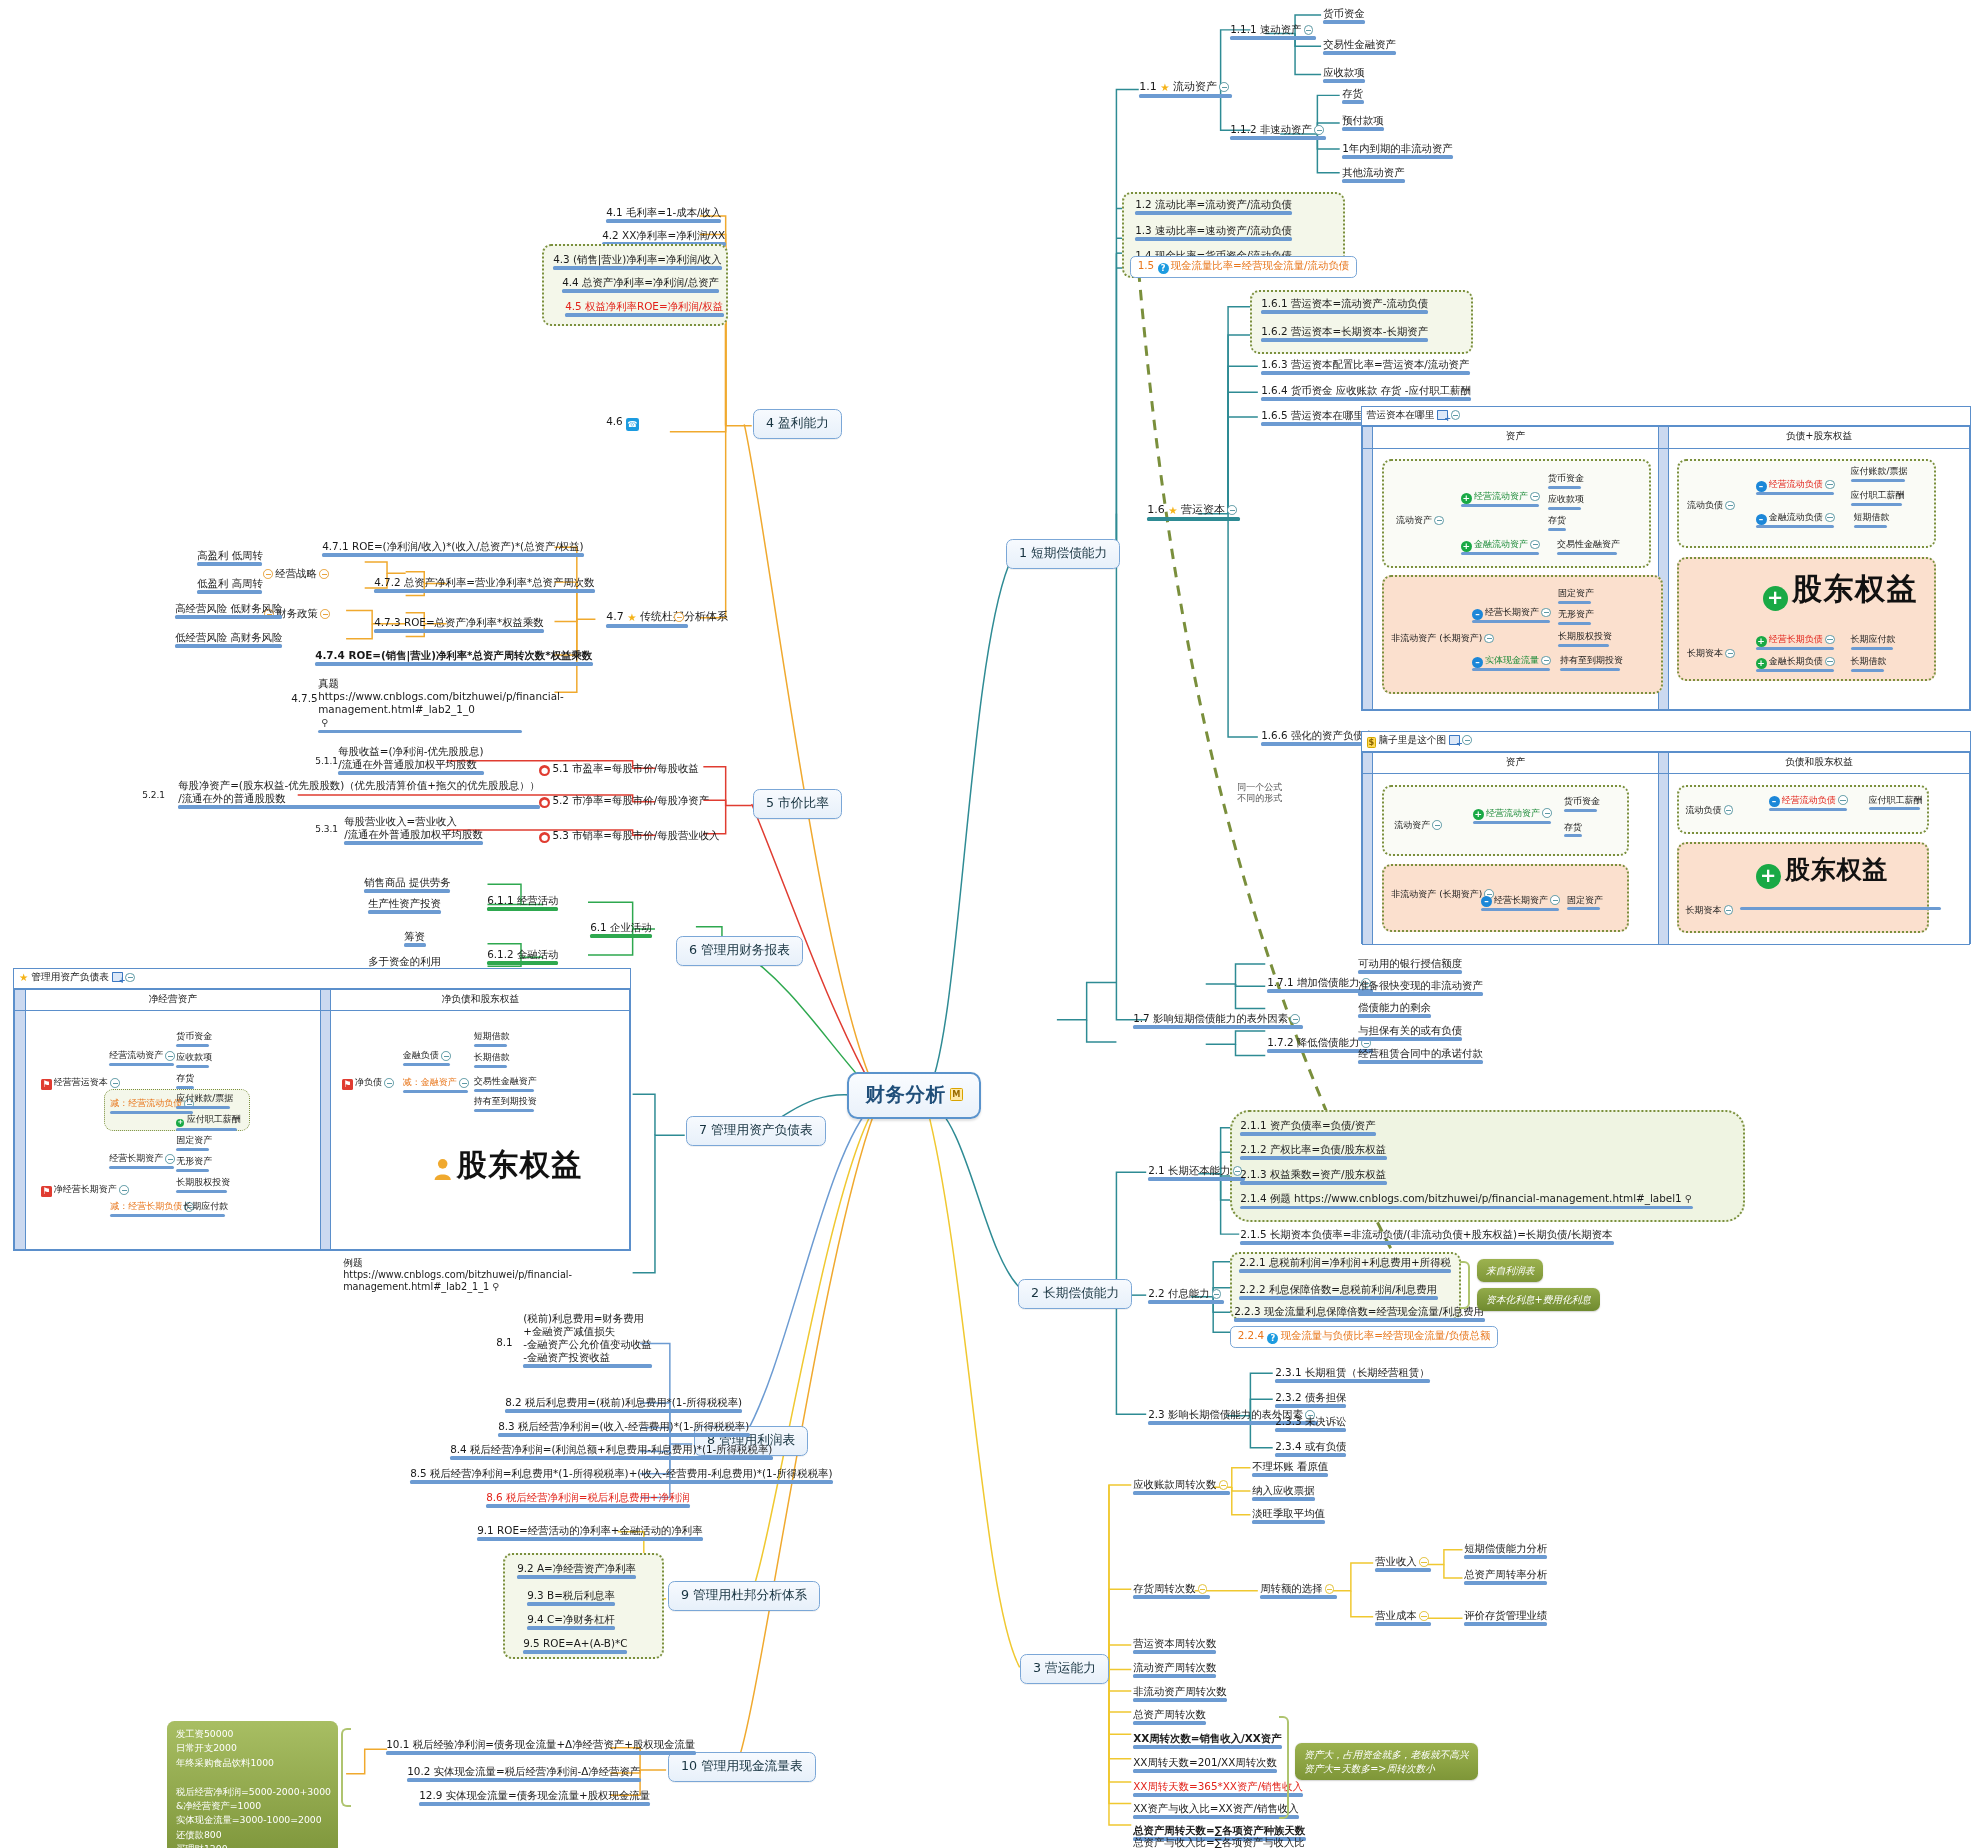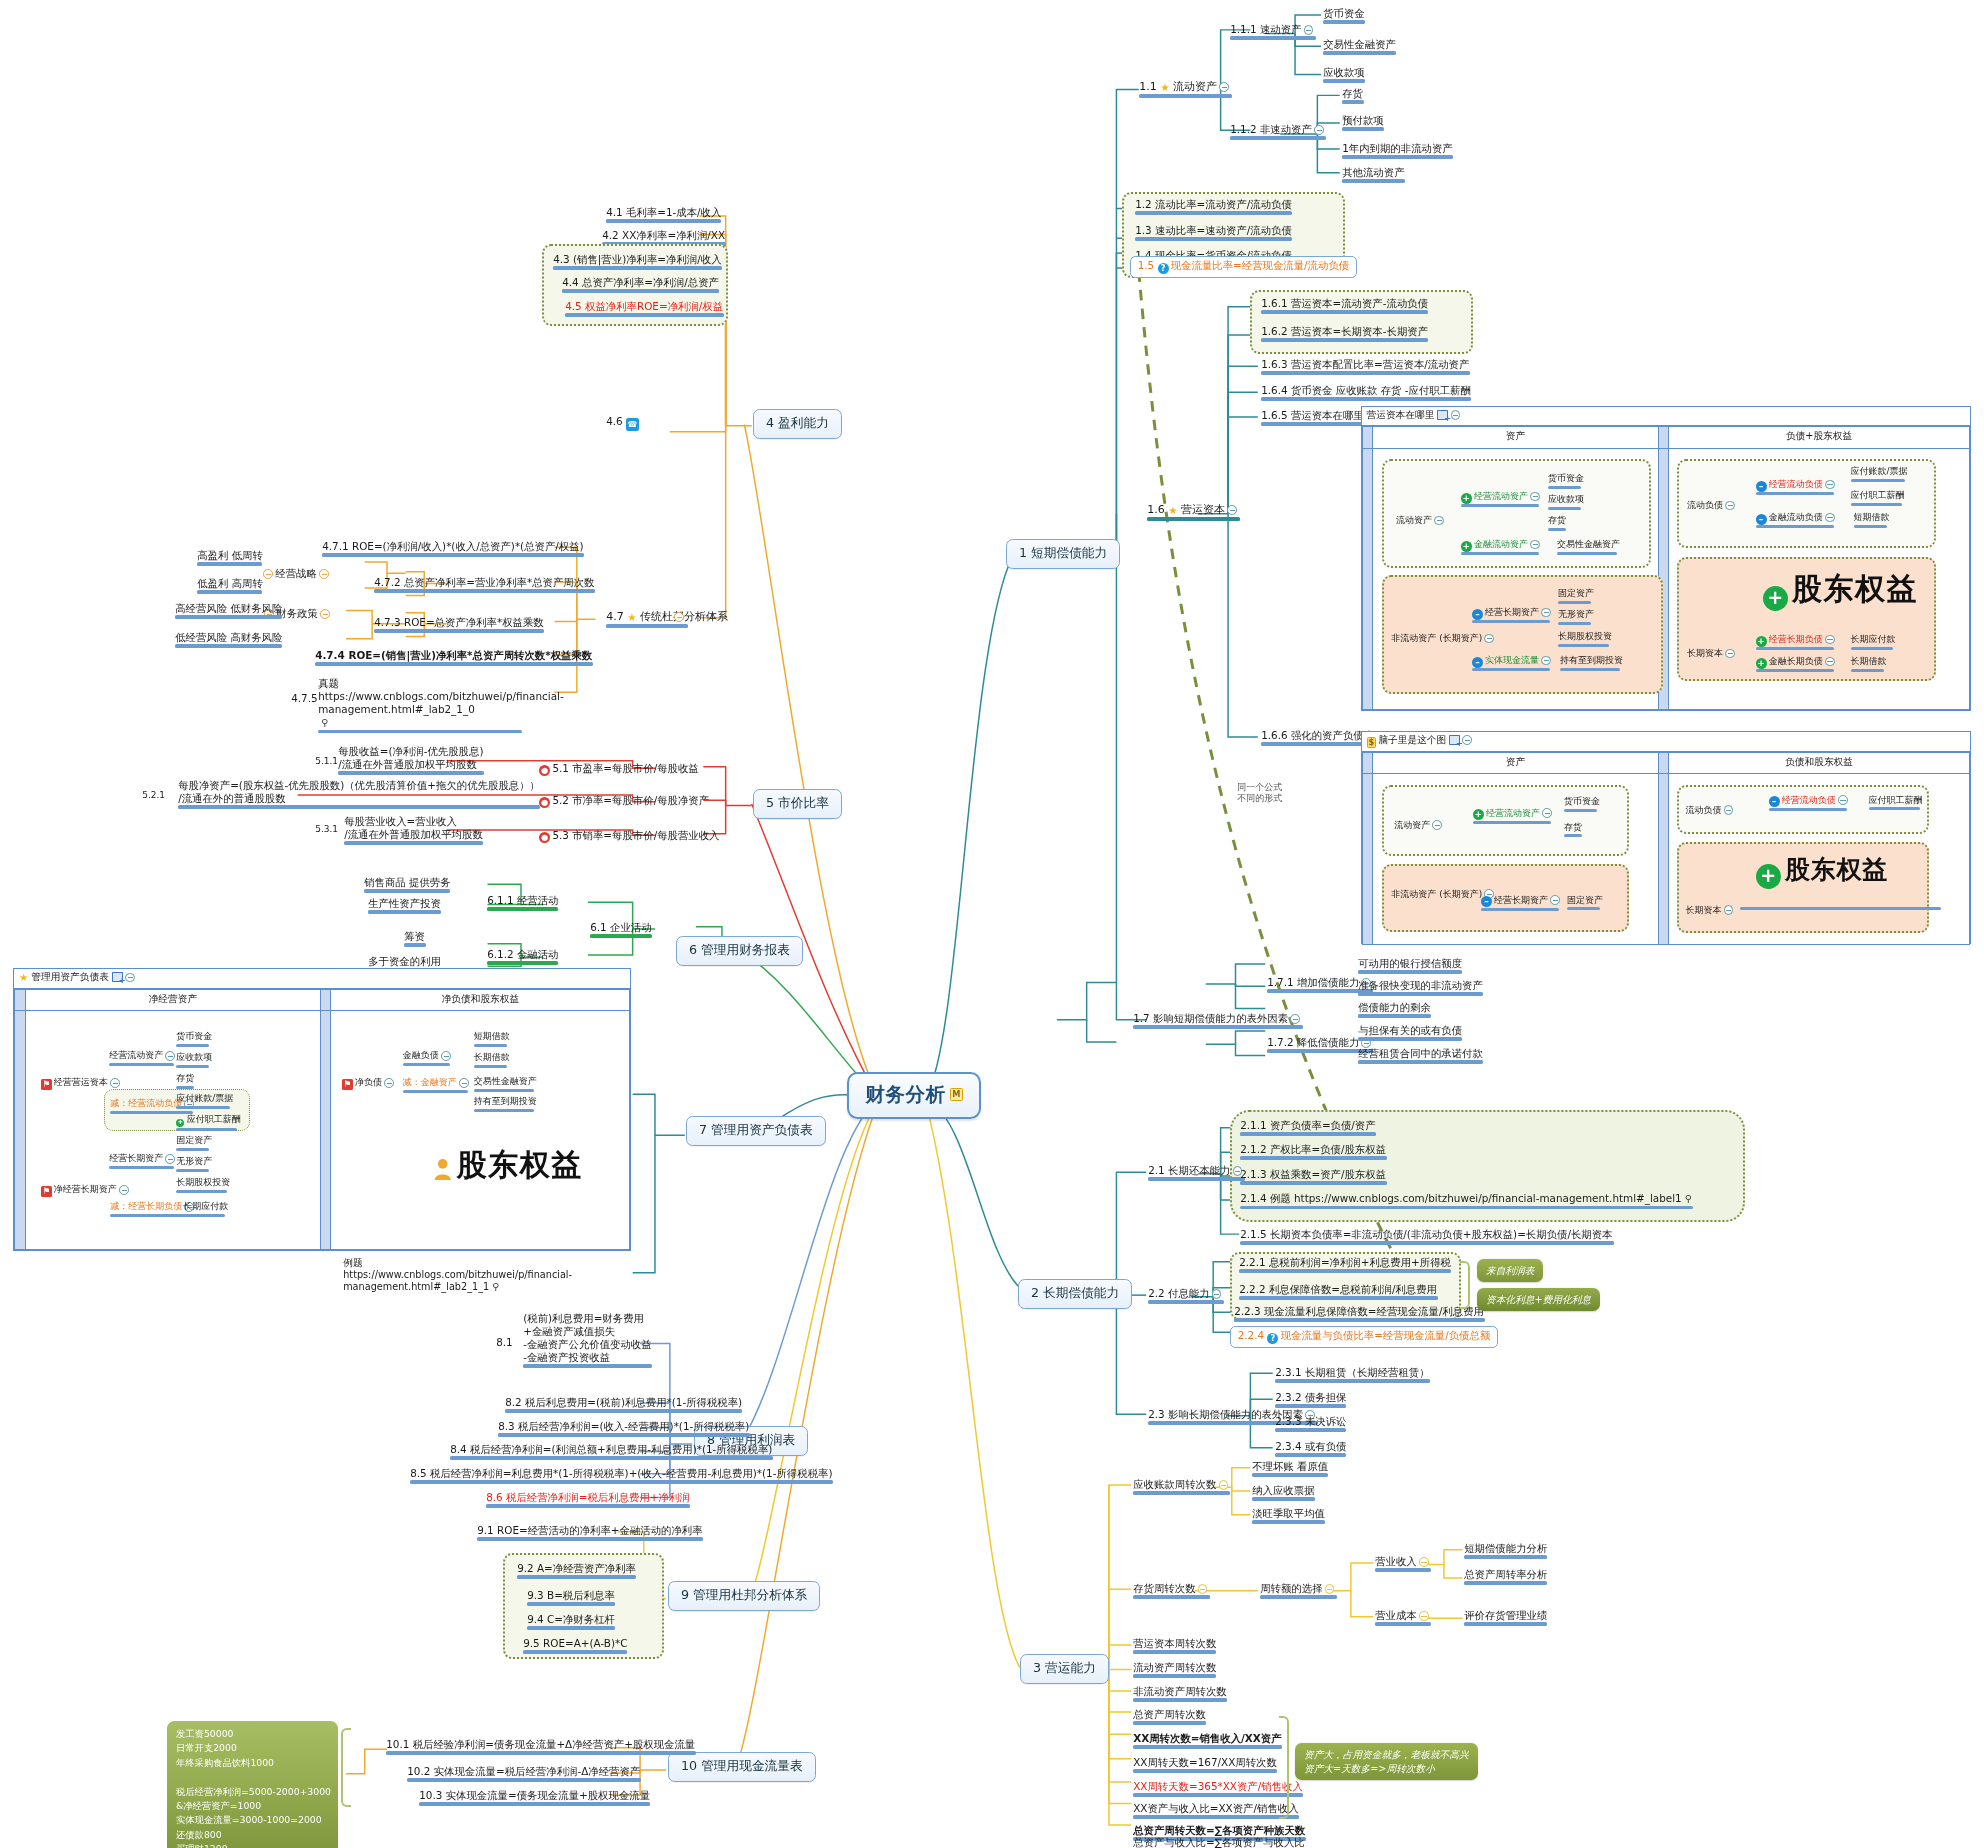--- a/index.html
+++ b/index.html
@@ -641,21 +641,21 @@
     <span class="txt">营业成本</span><span class="tgl yellow"></span><span class="ul" style="width: 56px;"></span>
   </div>
   <div class="node bar-blue n-14" style="left:1462px; top:1608px;"><span class="txt">评价存货管理业绩</span><span class="ul" style="width: 83px;"></span></div>
 
   <div class="node bar-blue n-14" style="left:1131px; top:1636px;"><span class="txt">营运资本周转次数</span><span class="ul" style="width: 83px;"></span></div>
   <div class="node bar-blue n-14" style="left:1131px; top:1660px;"><span class="txt">流动资产周转次数</span><span class="ul" style="width: 83px;"></span></div>
   <div class="node bar-blue n-14" style="left:1131px; top:1684px;"><span class="txt">非流动资产周转次数</span><span class="ul" style="width: 94px;"></span></div>
   <div class="node bar-blue n-14" style="left:1131px; top:1707px;"><span class="txt">总资产周转次数</span><span class="ul" style="width: 73px;"></span></div>
 
   <div class="node bar-blue n-14 bold" style="left:1131px; top:1731px;"><span class="txt">XX周转次数=销售收入/XX资产</span><span class="ul" style="width: 149px;"></span></div>
-  <div class="node bar-blue n-14" style="left:1131px; top:1755px;"><span class="txt">XX周转天数=167/XX周转次数</span><span class="ul" style="width: 144px;"></span></div>
+  <div class="node bar-blue n-14" style="left:1131px; top:1755px;"><span class="txt">XX周转天数=201/XX周转次数</span><span class="ul" style="width: 144px;"></span></div>
   <div class="node bar-blue n-14 red" style="left:1131px; top:1779px;"><span class="txt">XX周转天数=365*XX资产/销售收入</span><span class="ul" style="width: 170px;"></span></div>
   <div class="node bar-blue n-14" style="left:1131px; top:1801px;"><span class="txt">XX资产与收入比=XX资产/销售收入</span><span class="ul" style="width: 166px;"></span></div>
   <div class="node bar-blue n-14 bold" style="left:1131px; top:1823px;"><span class="txt">总资产周转天数=∑各项资产种族天数</span><span class="ul" style="width: 173px;"></span></div>
   <div class="node bar-blue n-14" style="left:1131px; top:1835px;"><span class="txt">总资产与收入比=∑各项资产与收入比</span></div>
   <div class="bracket" style="left:1279px; top:1716px; width:10.4px; height:103px;"></div>
   <div class="tag-olive" style="left:1295px; top:1743px;"><span>资产大，占用资金就多，老板就不高兴
 资产大=天数多=&gt;周转次数小</span></div>
 
   <div class="node bar-blue n-14" style="left:604px; top:205px;"><span class="txt">4.1  毛利率=1-成本/收入</span><span class="ul" style="width: 115px;"></span></div>
   <div class="node bar-blue n-14" style="left:600px; top:228px;"><span class="txt">4.2  XX净利率=净利润/XX</span><span class="ul" style="width: 124px;"></span></div>
@@ -780,21 +780,21 @@
 
   <div class="node bar-blue n-14" style="left:475px; top:1523px;"><span class="txt">9.1  ROE=经营活动的净利率+金融活动的净利率</span><span class="ul" style="width: 226px;"></span></div>
   <div class="box-dotted plain" style="left:503px; top:1553px; width:161px; height:106px;"></div>
   <div class="node bar-blue n-14" style="left:515px; top:1561px;"><span class="txt">9.2  A=净经营资产净利率</span><span class="ul" style="width: 119px;"></span></div>
   <div class="node bar-blue n-14" style="left:525px; top:1588px;"><span class="txt">9.3  B=税后利息率</span><span class="ul" style="width: 88px;"></span></div>
   <div class="node bar-blue n-14" style="left:525px; top:1612px;"><span class="txt">9.4  C=净财务杠杆</span><span class="ul" style="width: 88px;"></span></div>
   <div class="node bar-blue n-14" style="left:521px; top:1636px;"><span class="txt">9.5  ROE=A+(A-B)*C</span><span class="ul" style="width: 104px;"></span></div>
 
   <div class="node bar-blue n-14" style="left:384px; top:1737px;"><span class="txt">10.1  税后经验净利润=债务现金流量+Δ净经营资产+股权现金流量</span><span class="ul" style="width: 310px;"></span></div>
   <div class="node bar-blue n-14" style="left:405px; top:1764px;"><span class="txt">10.2  实体现金流量=税后经营净利润-Δ净经营资产</span><span class="ul" style="width: 234px;"></span></div>
-  <div class="node bar-blue n-14" style="left:417px; top:1788px;"><span class="txt">10.3  实体现金流量=债务现金流量+股权现金流量</span><span class="ul" style="width: 231px;"></span></div>
+  <div class="node bar-blue n-14" style="left:417px; top:1788px;"><span class="txt">12.9  实体现金流量=债务现金流量+股权现金流量</span><span class="ul" style="width: 231px;"></span></div>
   <div class="bracket l" style="left:341px; top:1728px; width:10.4px; height:79px;"></div>
   <div class="summary-olive" style="left:167px; top:1721px; width:171px;"><span>发工资50000
 日常开支2000
 年终采购食品饮料1000
 
 税后经营净利润=5000-2000+3000
 &amp;净经营资产=1000
 实体现金流量=3000-1000=2000
 还债款800
 买理财1200</span></div>

